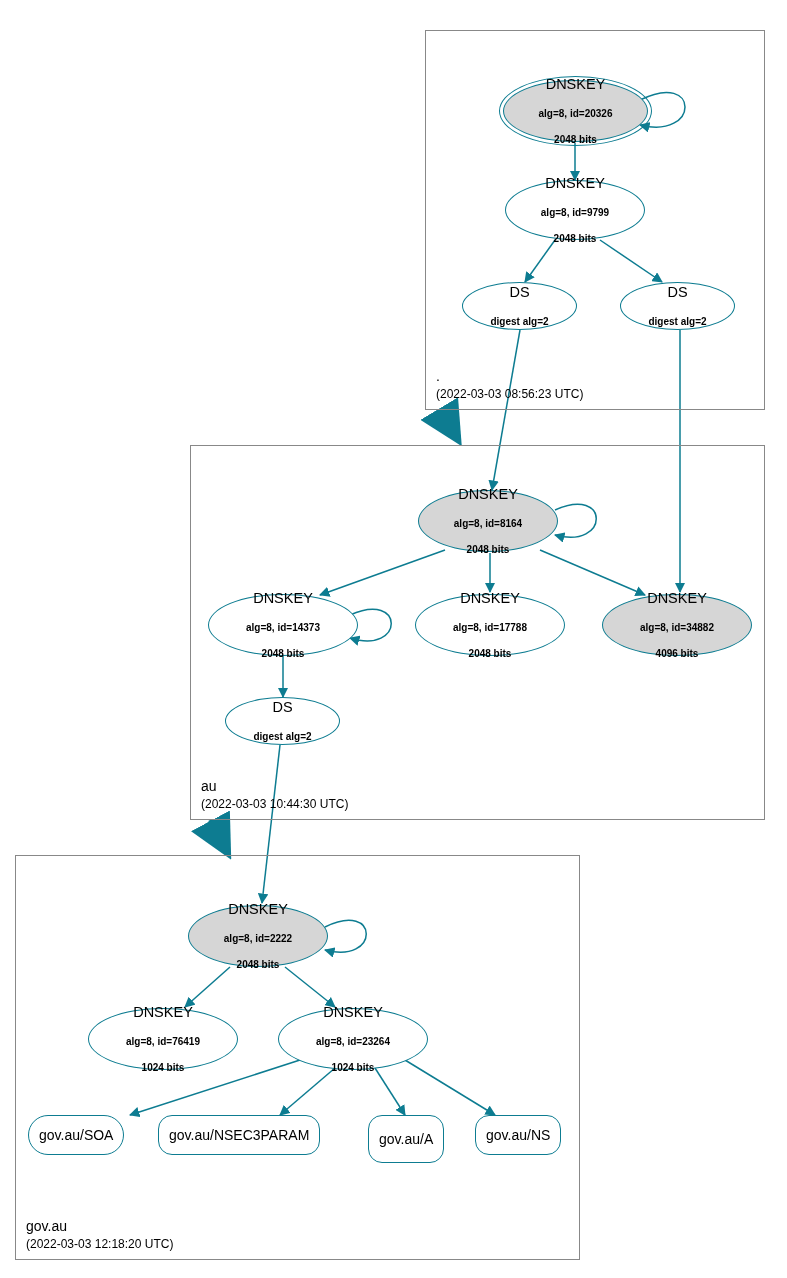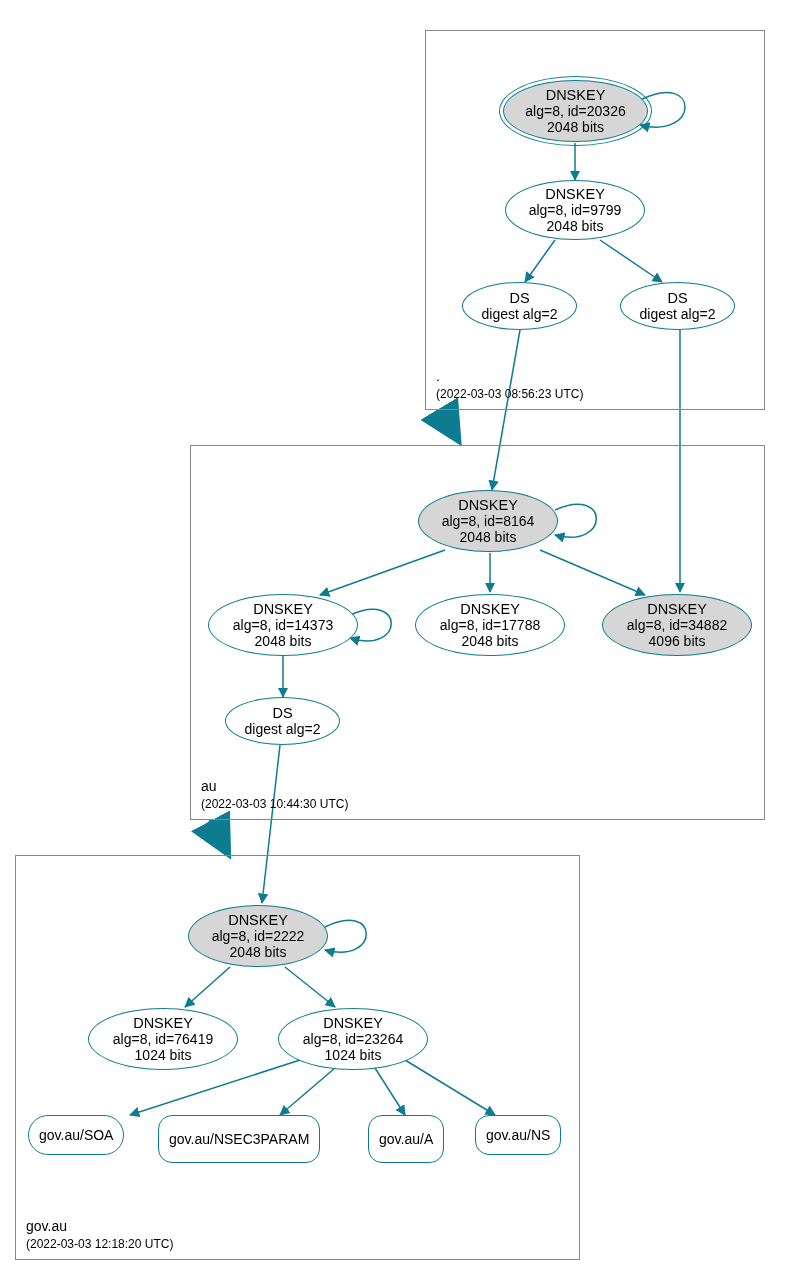--- a/index.html
+++ b/index.html
@@ -35,29 +35,31 @@
     border: 1.5px solid #0d7c91;
     border-radius: 50%;
     background: #fff;
     text-align: center;
     display: flex;
     flex-direction: column;
     justify-content: center;
     align-items: center;
     box-sizing: border-box;
     line-height: 1.15;
+    gap: 15px;
   }
   .node.filled {
     background: #d6d6d6;
   }
   .node .title {
     font-size: 14.5px;
   }
   .node .sub {
-    font-size: 14px;
+    font-size: 10px;
+    font-weight: bold;
   }
   .node.double::after {
     content: "";
     position: absolute;
     top: -5px; left: -5px; right: -5px; bottom: -5px;
     border: 1.5px solid #0d7c91;
     border-radius: 50%;
     pointer-events: none;
   }
   .rr {
@@ -231,21 +233,21 @@
 
 <div class="node" style="left:278px; top:1008px; width:150px; height:62px;">
   <span class="title">DNSKEY</span>
   <span class="sub">alg=8, id=23264</span>
   <span class="sub">1024 bits</span>
 </div>
 
 <div class="rr" style="left:28px; top:1115px; height:40px;border-radius:20px;">
   <span>gov.au/SOA</span>
 </div>
-<div class="rr" style="left:158px; top:1115px; height:48px;">
+<div class="rr" style="left:158px; top:1115px; height:40px;">
   <span>gov.au/NSEC3PARAM</span>
 </div>
 <div class="rr" style="left:368px; top:1115px; height:48px;">
   <span>gov.au/A</span>
 </div>
 <div class="rr" style="left:475px; top:1115px; height:40px;align-items:center;">
   <span>gov.au/NS</span>
 </div>
 
 </body></html>

